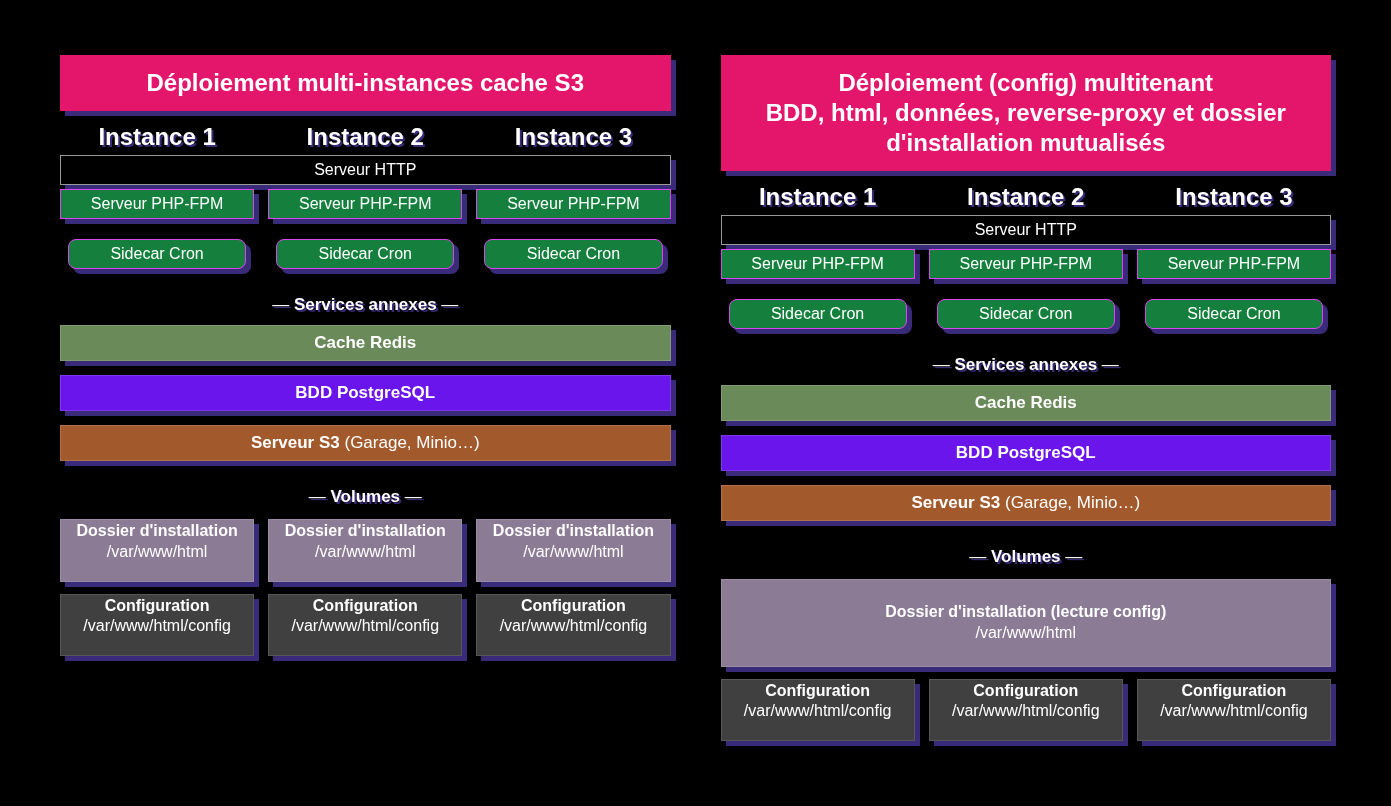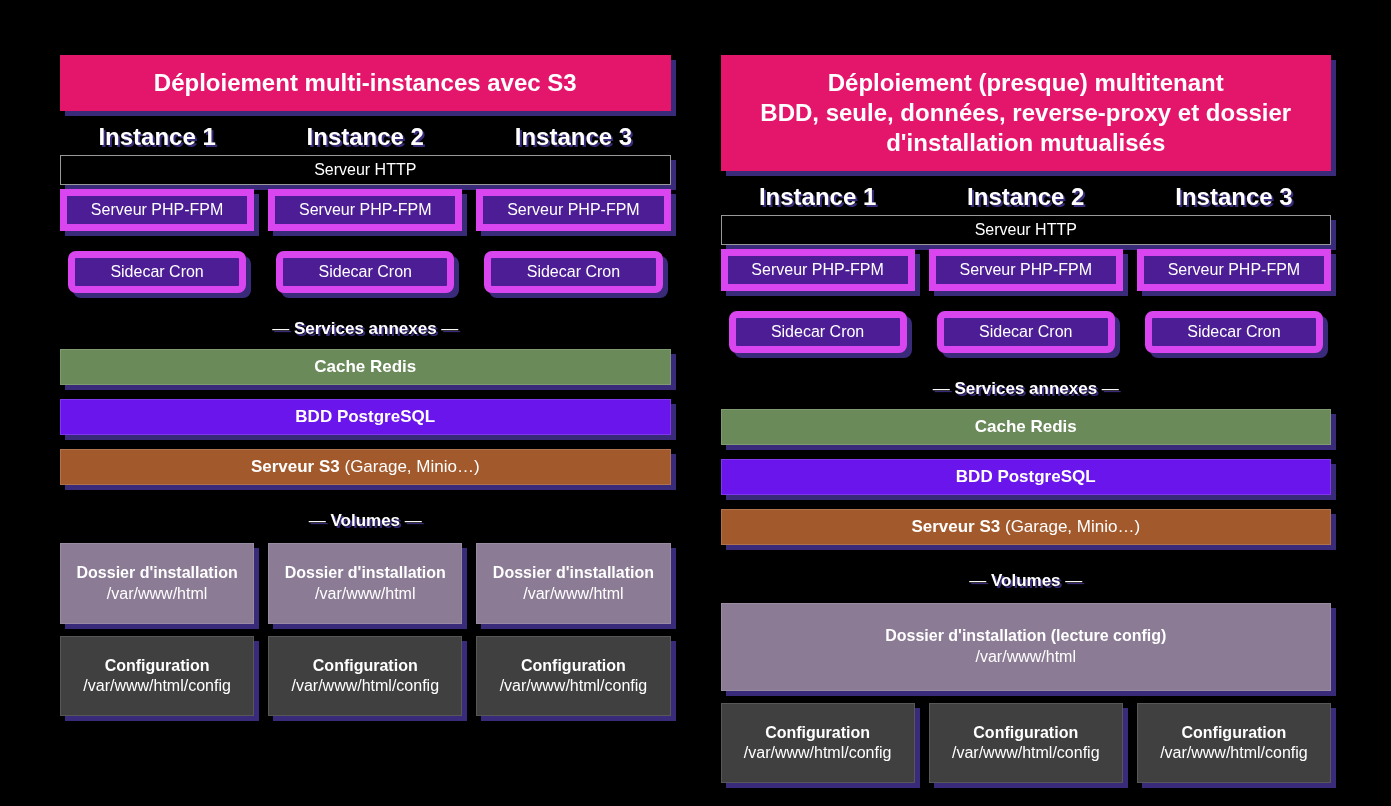--- a/index.html
+++ b/index.html
@@ -53,22 +53,22 @@
     font-size: 16px;
     box-shadow: 5px 5px 0 #3a2a7a;
   }
   .row3 {
     display: flex;
     gap: 14px;
     margin-top: 4px;
   }
   .row3 > * { flex: 1; }
   .stack-box {
-    background: #4c1d95;
-    border: 7px solid #d946ef;
+    background: #15803d;
+    border: 1px solid #d946ef;
     text-align: center;
     padding: 5px 0;
     font-size: 16px;
     box-shadow: 5px 5px 0 #3a2a7a;
   }
   .stack-box + .stack-box { margin-top: -1px; }
   .stack-wrap { display: flex; flex-direction: column; }
   .stack-wrap .stack-box:last-child { margin: 20px 8px 0; border-radius: 8px; }
   .section-label {
     text-align: center;
@@ -94,21 +94,21 @@
   .pg      { background: #6a15ec; }
   .s3      { background: #a25a2d; }
   .vol-row {
     display: flex;
     gap: 14px;
     margin-top: 12px;
   }
   .vol-row > * { flex: 1; }
   .vol-box {
     text-align: center;
-    padding: 19px 4px 18px;
+    padding: 1px 4px 18px;
     box-shadow: 5px 5px 0 #3a2a7a;
     border: 1px solid rgba(255,255,255,0.12);
     display: flex;
     flex-direction: column;
     justify-content: center;
     font-size: 16px;
     line-height: 1.3;
   }
   .install { background: #8b7b95; }
   .install-wide { background: #8b7b95; padding: 22px 4px; }
@@ -116,21 +116,21 @@
   .vol-title { font-weight: bold; }
   .bold { font-weight: bold; }
 </style>
 </head>
 <body>
 
 <div class="columns">
 
   <div class="column">
     <div class="title-box">
-      <div>Déploiement multi-instances avec S3</div>
+      <div>Déploiement multi-instances cache S3</div>
     </div>
 
     <div class="instance-labels">
       <div class="instance-label">Instance 1</div>
       <div class="instance-label">Instance 2</div>
       <div class="instance-label">Instance 3</div>
     </div>
 
     <div class="http-box">Serveur HTTP</div>
 
@@ -189,22 +189,22 @@
       </div>
       <div class="vol-box config">
         <div class="vol-title">Configuration</div>
         <div>/var/www/html/config</div>
       </div>
     </div>
   </div>
 
   <div class="column">
     <div class="title-box">
-      <div>Déploiement (presque) multitenant</div>
-      <div>BDD, seule, données, reverse-proxy et dossier d'installation mutualisés</div>
+      <div>Déploiement (config) multitenant</div>
+      <div>BDD, html, données, reverse-proxy et dossier d'installation mutualisés</div>
     </div>
 
     <div class="instance-labels">
       <div class="instance-label">Instance 1</div>
       <div class="instance-label">Instance 2</div>
       <div class="instance-label">Instance 3</div>
     </div>
 
     <div class="http-box">Serveur HTTP</div>
 

